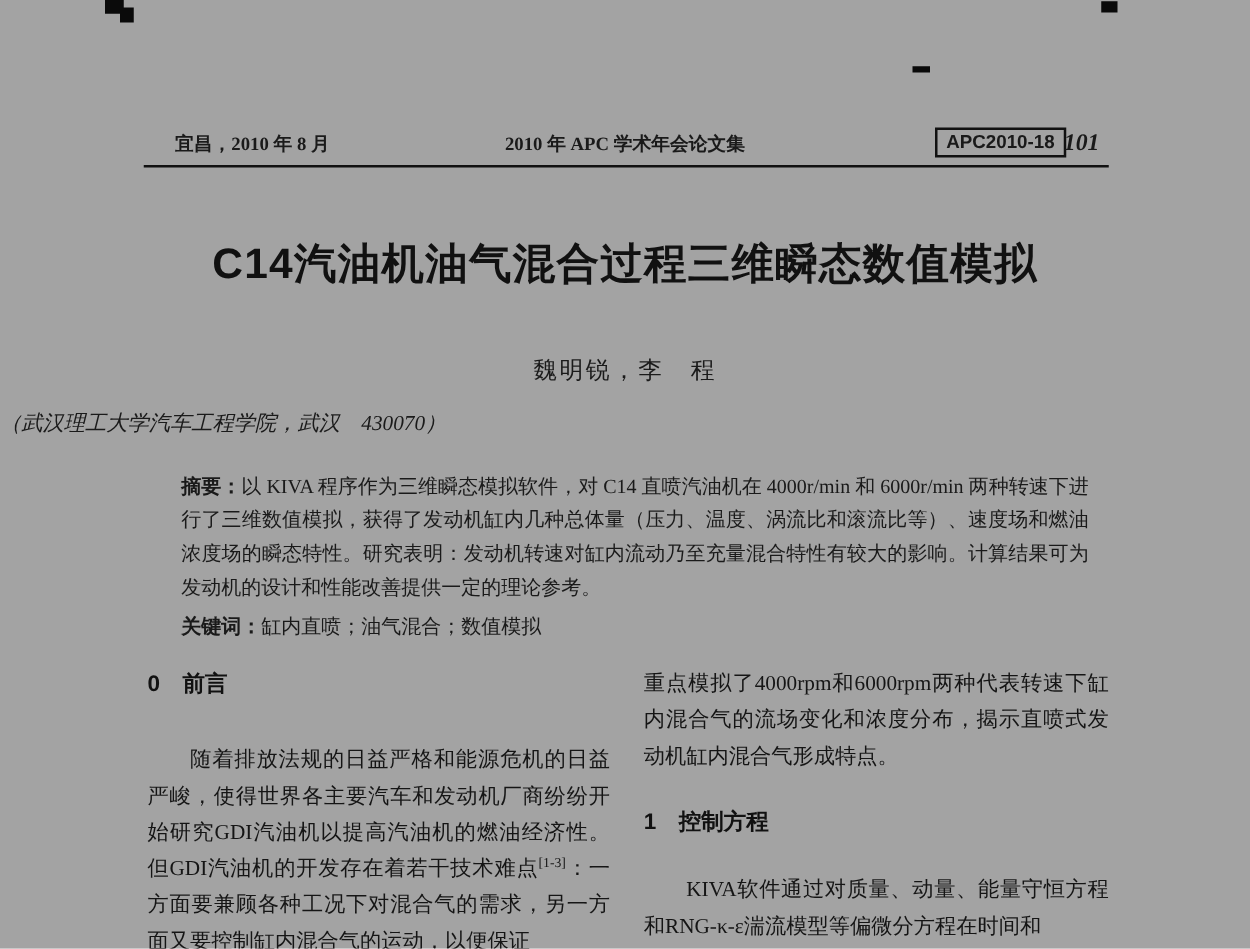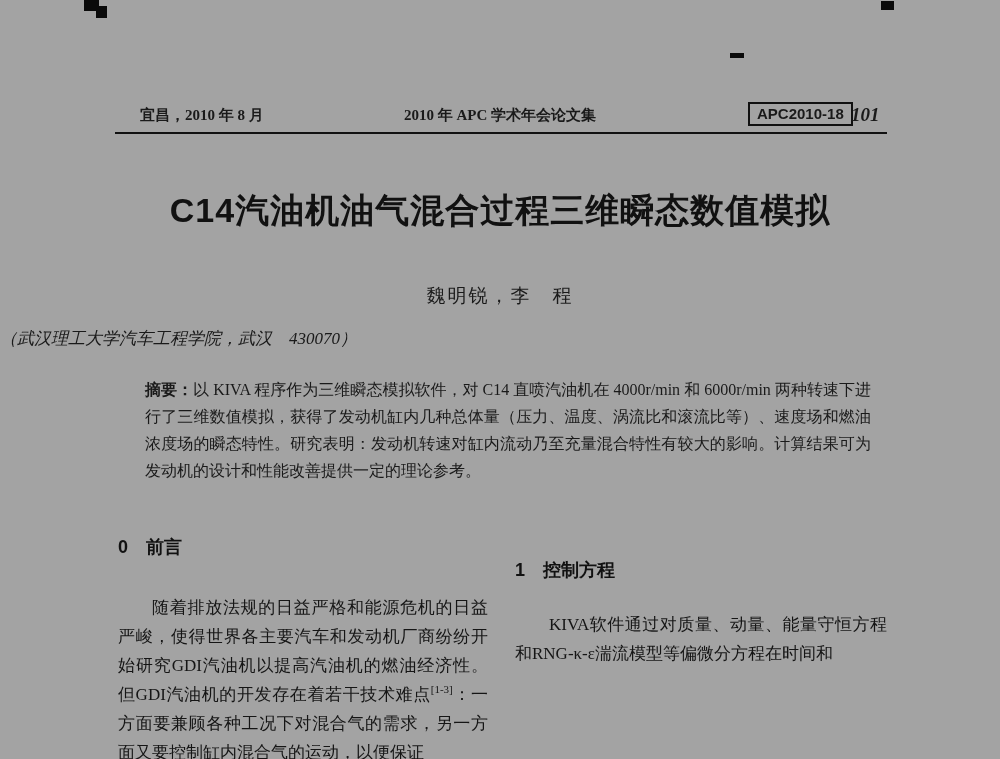--- a/index.html
+++ b/index.html
@@ -110,26 +110,30 @@
   <div class="hdr-rule"></div>
 
   <div class="title">C14汽油机油气混合过程三维瞬态数值模拟</div>
   <div class="authors">魏明锐，李　程</div>
   <div class="affiliation">（武汉理工大学汽车工程学院，武汉　430070）</div>
 
   <div class="abstract">
     <span class="lbl">摘要：</span><span>以 KIVA 程序作为三维瞬态模拟软件，对 C14 直喷汽油机在 4000r/min 和 6000r/min 两种转速下进行了三维数值模拟，获得了发动机缸内几种总体量（压力、温度、涡流比和滚流比等）、速度场和燃油浓度场的瞬态特性。研究表明：发动机转速对缸内流动乃至充量混合特性有较大的影响。计算结果可为发动机的设计和性能改善提供一定的理论参考。</span>
   </div>
 
+  <div class="keywords">
+    <span class="lbl">关键词：</span><span>缸内直喷；油气混合；数值模拟</span>
+  </div>
 
   <div class="col-left">
     <div class="sec-heading">0　前言</div>
     <p class="body-para indent">
       <span>随着排放法规的日益严格和能源危机的日益严峻，使得世界各主要汽车和发动机厂商纷纷开始研究GDI汽油机以提高汽油机的燃油经济性。但GDI汽油机的开发存在着若干技术难点</span><sup class="ref">[1-3]</sup><span>：一方面要兼顾各种工况下对混合气的需求，另一方面又要控制缸内混合气的运动，以便保证</span>
     </p>
   </div>
 
   <div class="col-right">
+    <p class="body-para">重点模拟了4000rpm和6000rpm两种代表转速下缸内混合气的流场变化和浓度分布，揭示直喷式发动机缸内混合气形成特点。</p>
     <div class="sec-heading">1　控制方程</div>
     <p class="body-para indent">KIVA软件通过对质量、动量、能量守恒方程和RNG-κ-ε湍流模型等偏微分方程在时间和</p>
   </div>
 
 </div>
 
 </body></html>

